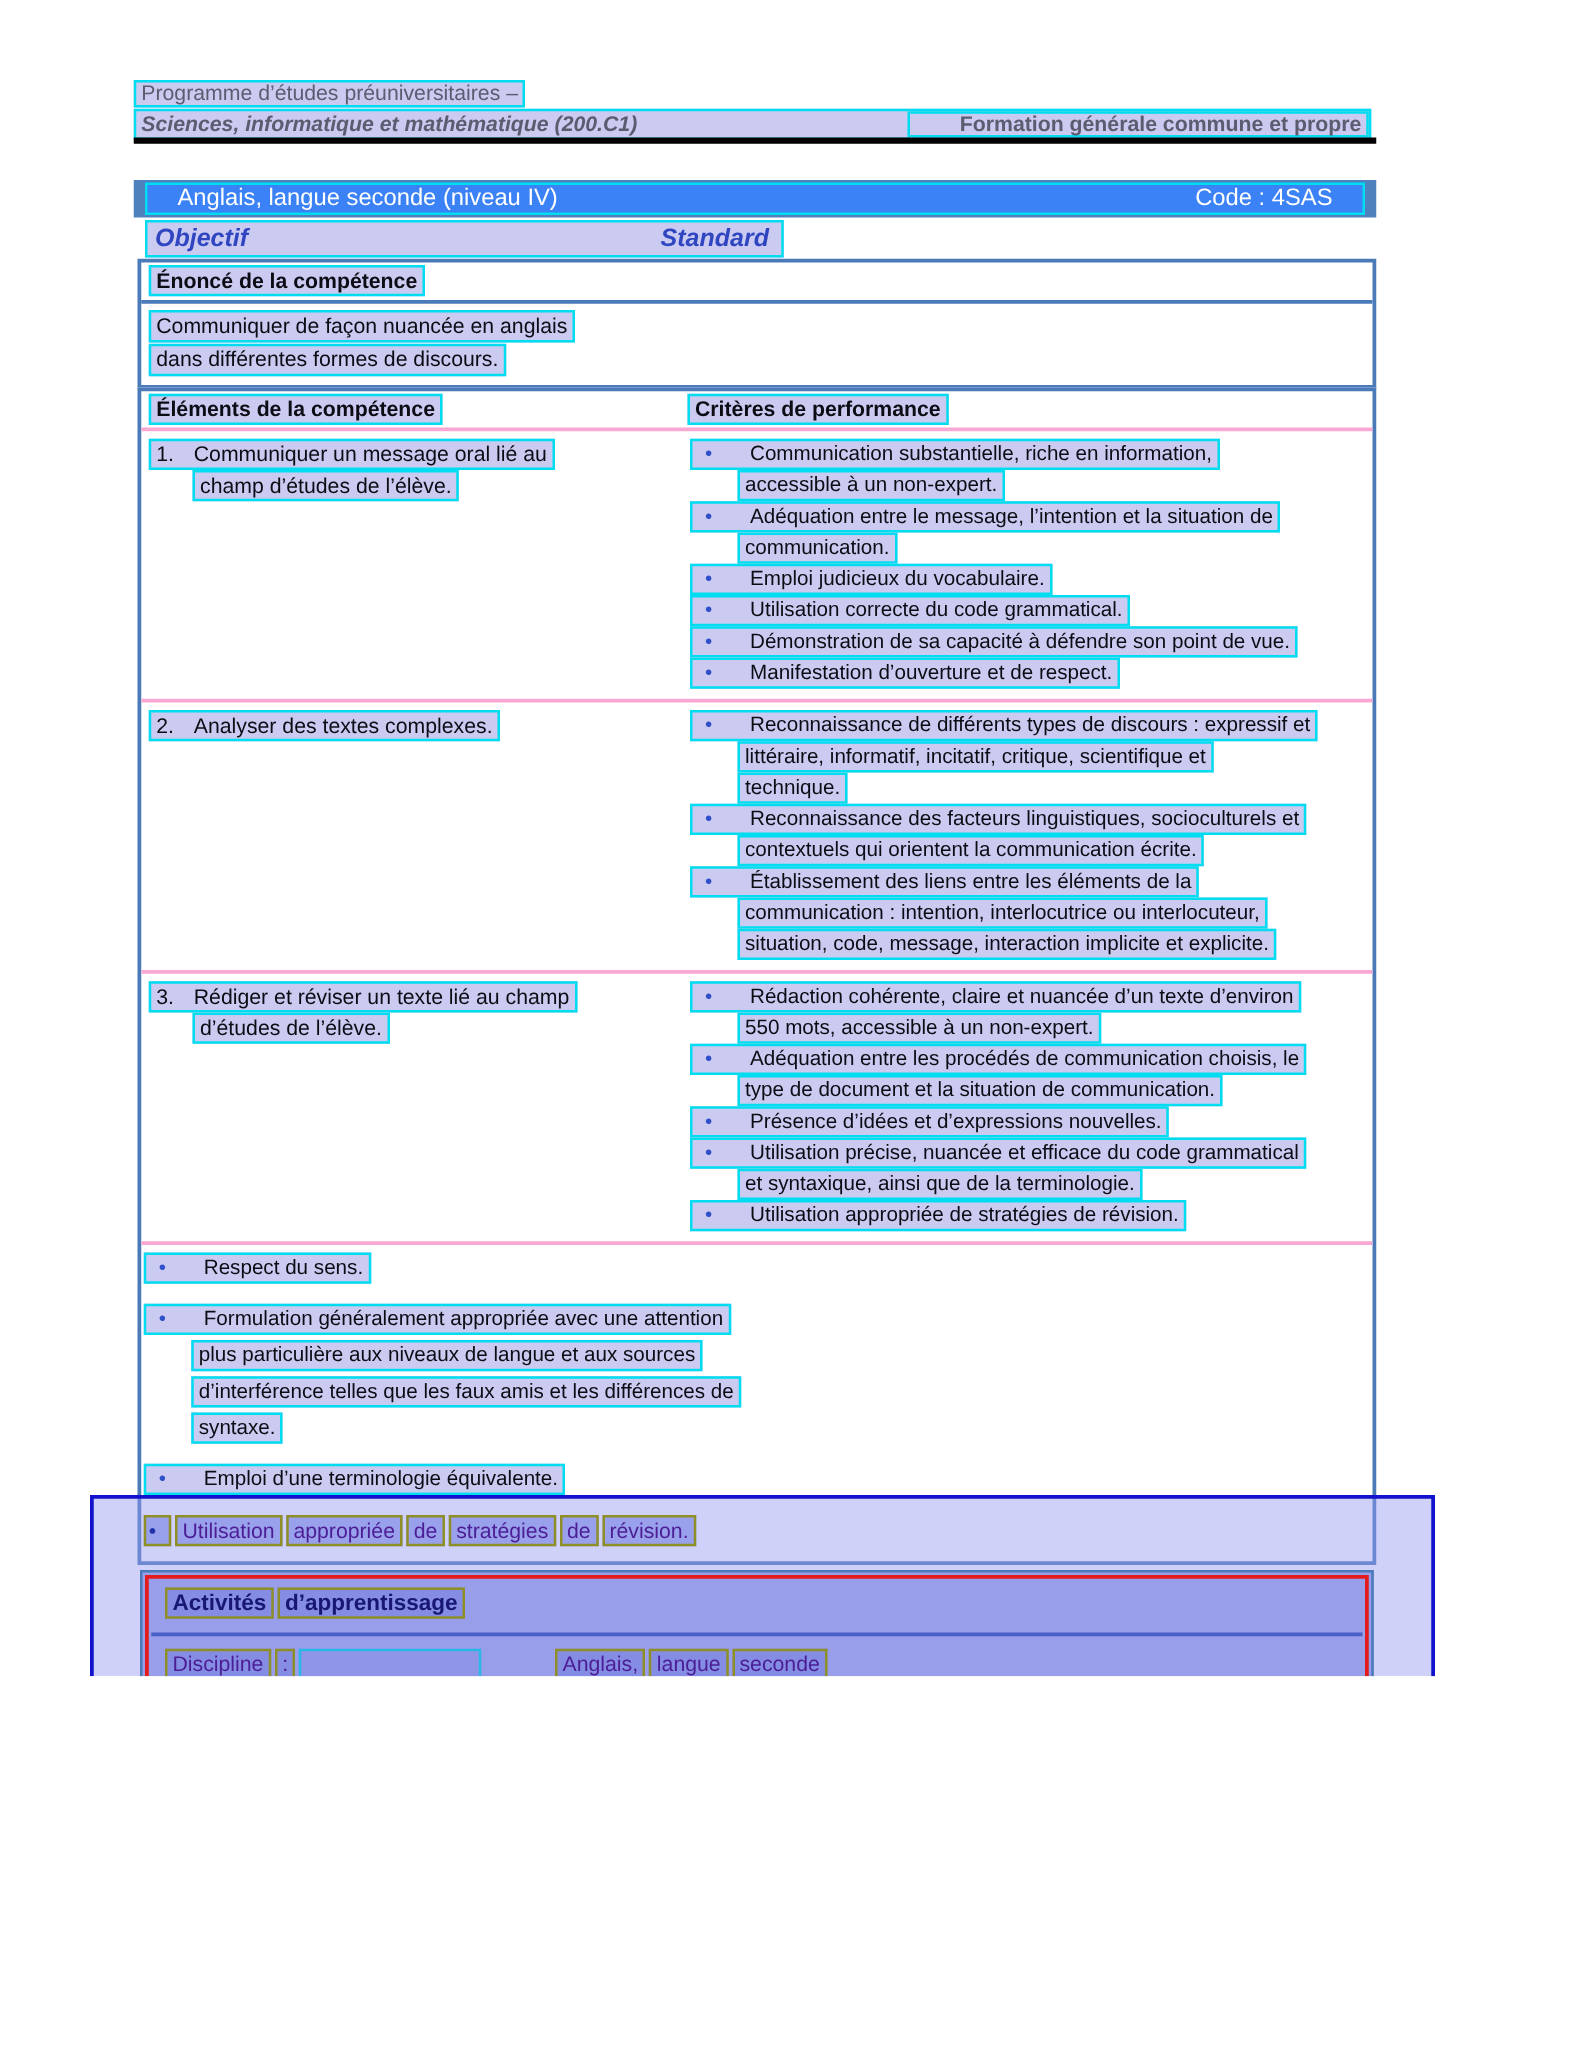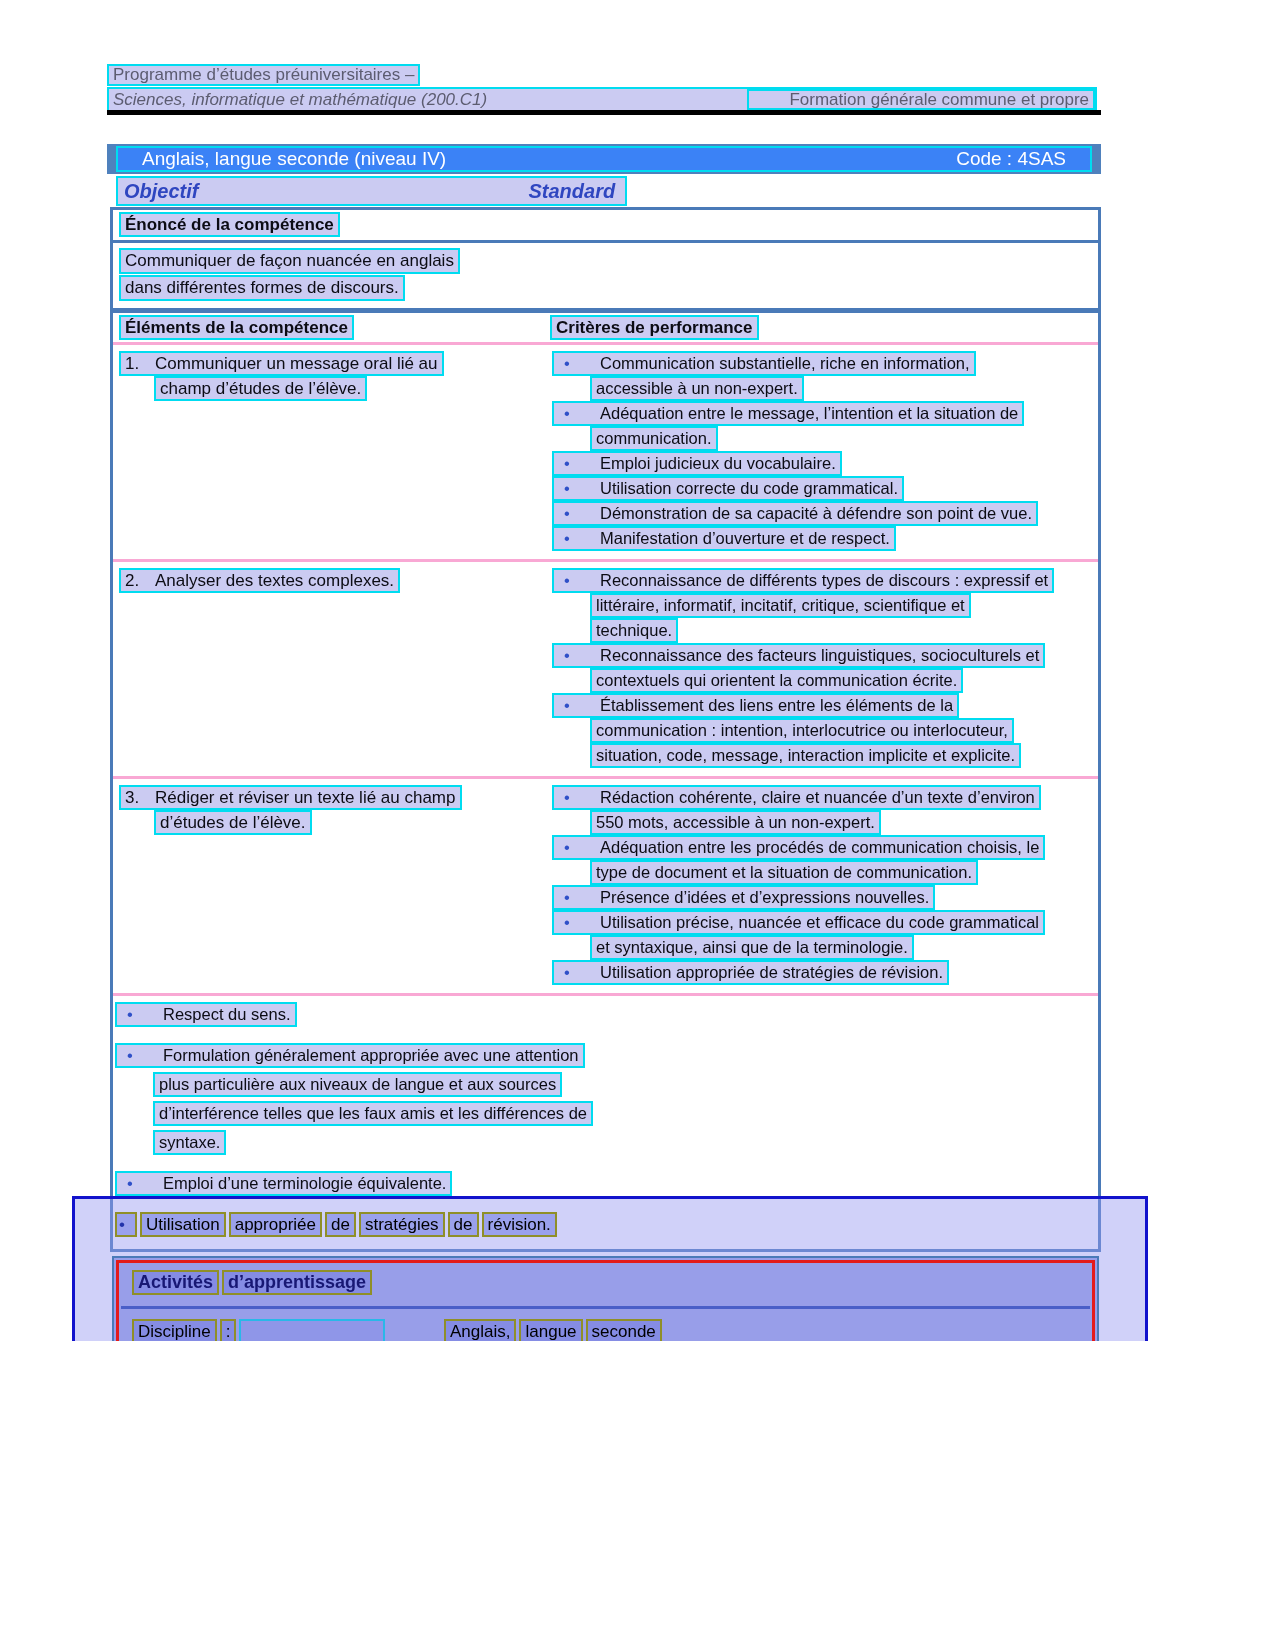--- a/index.html
+++ b/index.html
@@ -7,21 +7,21 @@
           font-family:"Liberation Sans", sans-serif; overflow:hidden; color:#0c0c14; }
 
   
   .hl { display:inline-block; background:#cbcbf2; border:2px solid #00dcf0;
         padding:0 4px; font-size:17px; line-height:21px; white-space:nowrap; }
   .bold { font-weight:bold; }
 
   
   .hdr { position:absolute; left:107px; top:64px; width:994px; font-size:16px; color:#5c5c70; }
   .hdr .hl { line-height:18px; }
-  .hdr-line2 { margin-top:1px; }
+  .hdr-line2 { margin-top:1px;font-weight:bold; }
   .hl.full { display:flex; width:982px; justify-content:space-between; align-items:center; padding:0 0 0 4px; }
   .ital { font-style:italic; }
   .hl.inner { margin:0; line-height:17px;padding-left:40px; }
   .rule-top { position:absolute; left:107px; top:110px; width:994px; height:5px; background:#000; }
 
   
   .titlebar { position:absolute; left:107px; top:144px; width:994px; height:30px; background:#4f81bd; }
   .titlebar-inner { position:absolute; left:9px; right:9px; top:2px; height:22px; background:#3b82f6;
                     border:2px solid #00dcf0; color:#ffffff; font-size:19px; line-height:22px;
                     display:flex; justify-content:space-between; padding:0 24px; }
@@ -52,21 +52,21 @@
   .cell-cr .line { padding-left:2px; }
   .cell-cr .contc { padding-left:40px; }
   .cell-cr .hl { font-size:16.5px; }
   .num { display:inline-block; width:30px; }
   .dot { display:inline-block; width:36px; padding-left:6px; color:#2f50c8; }
   .trow4 .line { height:29px; }
   .trow4 .bstart { margin-top:12px; }
 
   
   .wbox { display:inline-block; background:#858ce4; border:2px solid #8f8f28;
-          padding:0 4px; font-size:17px; line-height:21px; color:#000000; margin-right:3px; }
+          padding:0 4px; font-size:17px; line-height:21px; color:#4c1d95; margin-right:3px; }
   .wline { position:relative; z-index:6; }
   .wline .wbox { background:#9aa1ec; }
   .wline .dotbox { width:14px; color:#2233aa; padding:0 2px; }
 
   
   .overlay { position:absolute; left:72px; top:1196px; width:1070px; height:268px;
              background:rgba(150,153,242,0.45); border:3px solid #1212cc; z-index:5; }
 
   
   .acttable { position:absolute; left:112px; top:1256px; width:983px; height:182px;

